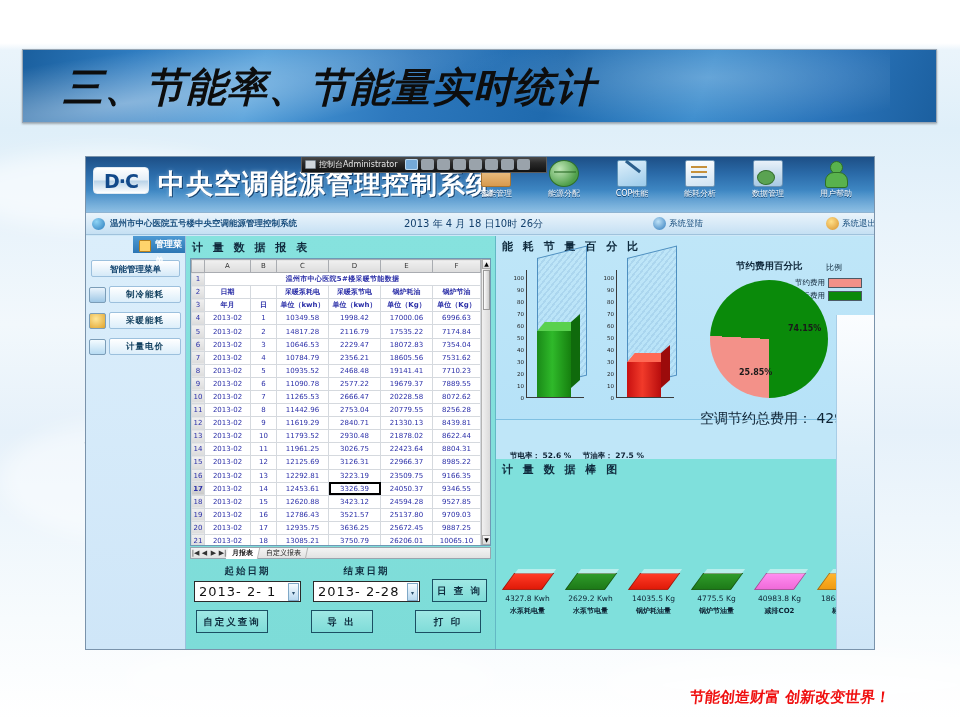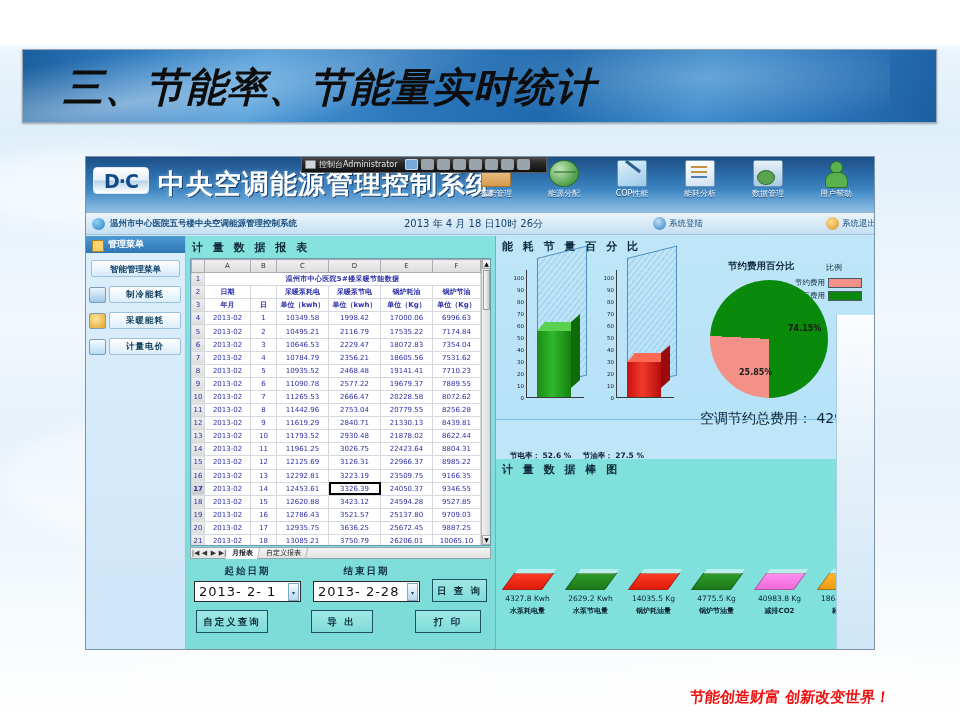--- a/index.html
+++ b/index.html
@@ -134,21 +134,21 @@
   #link-logout::before{content:"";position:absolute;left:-16px;top:-1px;width:13px;height:13px;border-radius:50%;
     background:radial-gradient(circle at 40% 35%,#ffe08a,#d8902a);}
 
   
   #app-body { position:absolute; top:79px; left:0; right:0; bottom:0; display:flex; }
 
   
   #sidebar { width:100px; background:linear-gradient(180deg,#dbeefb,#cfe6f8); border-right:1px solid #9cc0dd;}
   #sidebar-head {
     height:17px; background:linear-gradient(180deg,#4e9bd4,#2c76b4);
-    color:#fff; font-size:9px; font-weight:bold; line-height:17px; padding-left:22px; position:relative;
+    color:#fff; font-size:9px; font-weight:bold; line-height:17px; padding-left:22px; position:relative;margin-left:47px;
   }
   #sidebar-head::before{content:"";position:absolute;left:6px;top:4px;width:10px;height:10px;background:#ffd36b;border:1px solid #b5801f;border-radius:1px;}
   #smart-menu {
     margin:7px 5px 0 5px; height:17px; line-height:16px; text-align:center;
     font-size:8.5px; color:#14456f; font-weight:bold;
     background:linear-gradient(180deg,#ffffff,#d5e9f8);
     border:1px solid #9cc0dd; border-radius:2px;
   }
   .side-item { display:flex; align-items:center; margin:9px 4px 0 3px; }
   .side-ico { width:17px; height:16px; border:1px solid #7b9db8; border-radius:2px; flex:none; margin-right:3px;}
@@ -264,21 +264,21 @@
   .bar-col .side { position:absolute; top:-9px; right:-9px; width:9px; height:100%; transform:skewY(-42deg); transform-origin: left top; }
   .green .face{ background:linear-gradient(90deg,#1a8a18,#2fb92a 45%,#16800f);} 
   .green .top{ background:#5ad14f;} .green .side{ background:#0f6a0c;}
   .red .face{ background:linear-gradient(90deg,#c81010,#f13a2a 45%,#b80d0d);} 
   .red .top{ background:#ff6a55;} .red .side{ background:#9c0b0b;}
   .rate-line { position:absolute; left:8px; top:190px; font-size:9px; color:#0d2233; white-space:nowrap;}
   .rate-line .lbl { font-size:7.5px; font-weight:bold;}
 
   
   #pie-area { position:absolute; left:196px; top:22px; right:4px; bottom:4px;}
-  #pie-title { font-size:9.5px; font-weight:bold; color:#10293c; position:absolute; left:36px; top:2px; white-space:nowrap;}
+  #pie-title { font-size:9.5px; font-weight:bold; color:#10293c; position:absolute; left:44px; top:2px; white-space:nowrap;}
   #legend-title { position:absolute; right:28px; top:4px; font-size:8px; color:#10293c;}
   #legend { position:absolute; right:8px; top:20px; font-size:7.5px; color:#0f2436;}
   .leg-row{ display:flex; align-items:center; margin-bottom:3px; white-space:nowrap;}
   .leg-sw{ width:34px; height:10px; border:1px solid #4b5a66; margin-left:3px;}
   #pie {
     position:absolute; left:18px; top:22px; width:118px; height:118px; border-radius:50%;
     background: conic-gradient(from 180deg, #f39189 0deg 93.06deg, #0a8a0a 93.06deg 360deg);
   }
   .pie-lab { position:absolute; font-size:8px; font-weight:bold; color:#1a1a1a;}
   #pie-lab-big{ left:96px; top:66px;}
@@ -447,21 +447,21 @@
                 <td>1</td>
                 <td>10349.58</td>
                 <td>1998.42</td>
                 <td>17000.06</td>
                 <td>6996.63</td>
               </tr>
               <tr>
                 <td class="rowhdr">5</td>
                 <td>2013-02</td>
                 <td>2</td>
-                <td>10495.21</td>
+                <td>14817.28</td>
                 <td>2116.79</td>
                 <td>17535.22</td>
                 <td>7174.84</td>
               </tr>
               <tr>
                 <td class="rowhdr">6</td>
                 <td>2013-02</td>
                 <td>3</td>
                 <td>10646.53</td>
                 <td>2229.47</td>

